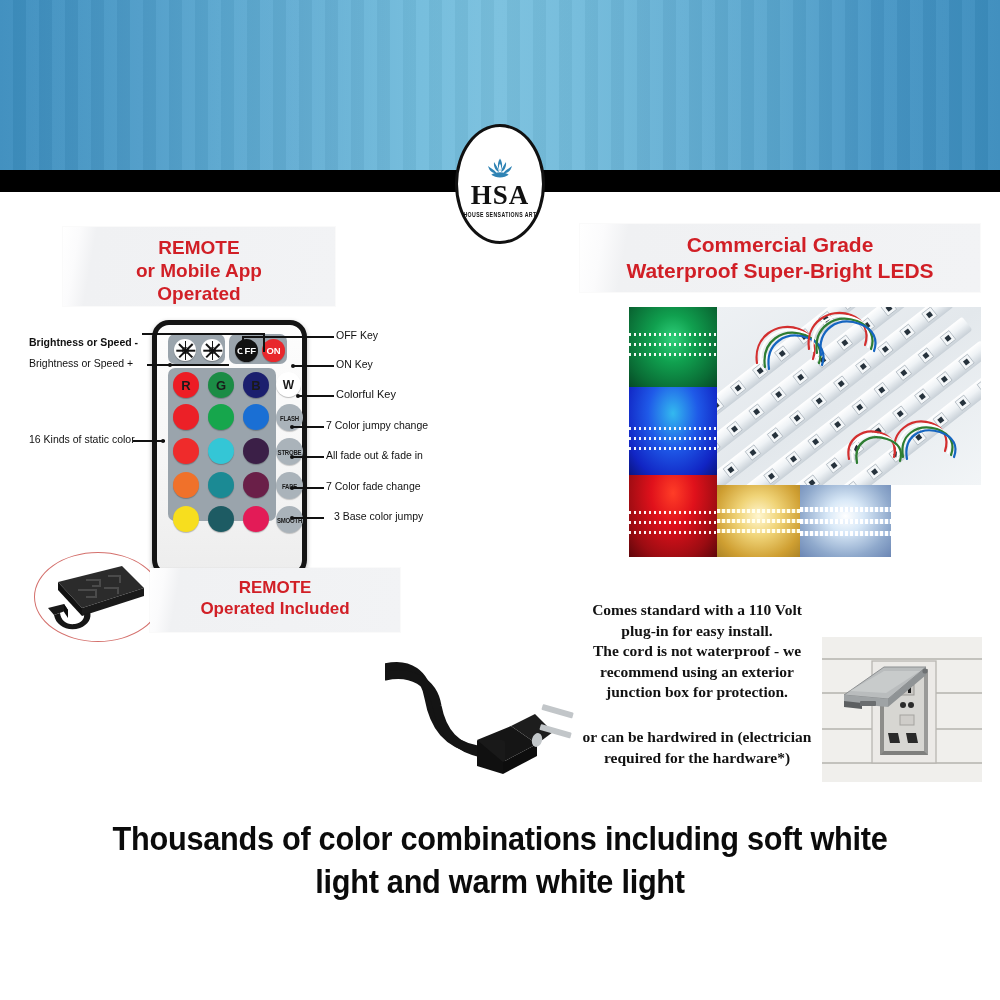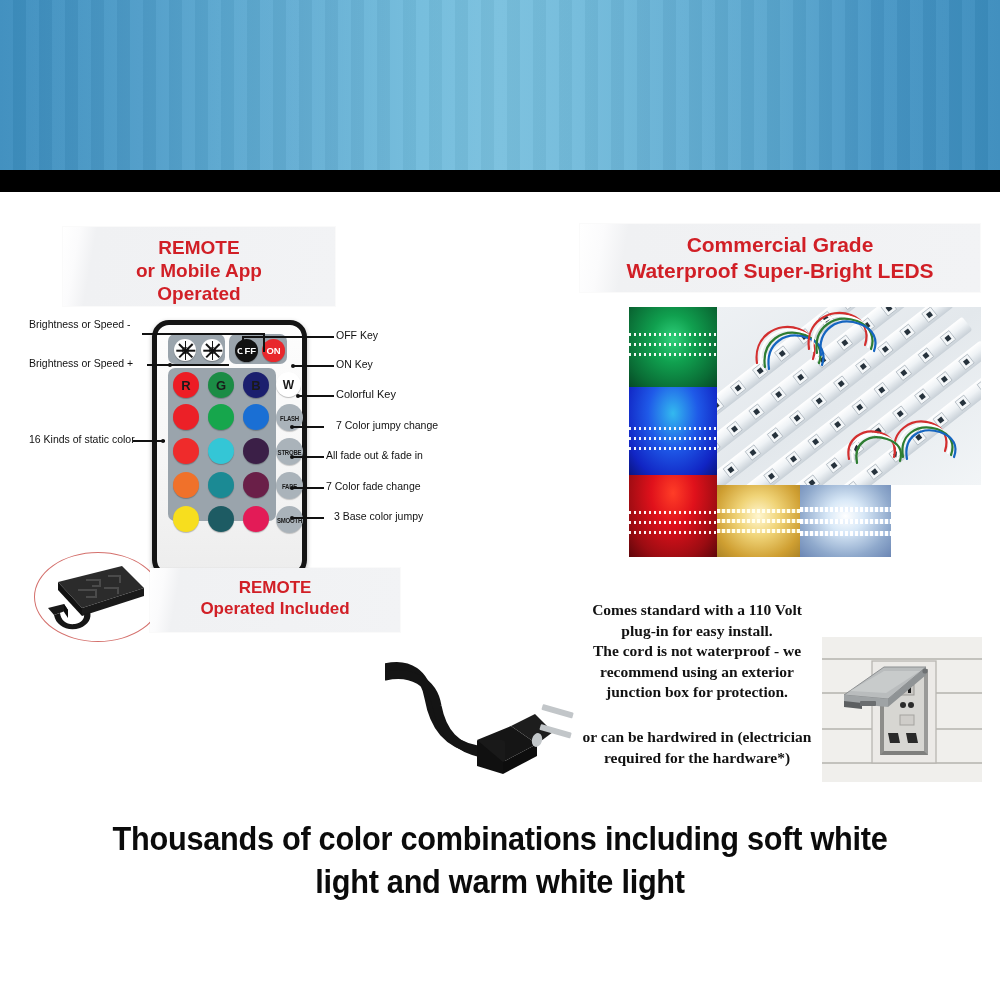--- a/index.html
+++ b/index.html
@@ -95,20 +95,37 @@
   .ellipse-outline{position:absolute;left:0;top:0;width:126px;height:88px;border:1.4px solid #d4706c;border-radius:50%;}
 </style>
 </head>
 <body>
 
 <div id="page">
 
   <div class="banner"></div>
   <div class="blackbar"></div>
 
+  <div class="logo-wrap">
+    <div class="logo-oval">
+      <svg class="logo-lotus" viewBox="0 0 64 46">
+        <g fill="#2f83b4">
+          <path d="M32 4c-3 5-4.2 9.5-4.2 13.6 0 4.6 1.8 8.4 4.2 11.4 2.4-3 4.2-6.8 4.2-11.4C36.2 13.5 35 9 32 4z"></path>
+          <path d="M32 14c-1.6 3-2.3 5.6-2.3 8 0 2.8 1 5 2.3 6.8 1.3-1.8 2.3-4 2.3-6.8 0-2.4-.7-5-2.3-8z" fill="#fff"></path>
+          <path d="M20 11c-.6 5.3.3 9.6 2.1 12.9 1.9 3.5 4.8 5.8 7.7 7.1-.3-3.5-1.5-7-3.7-10.2C24.2 18 22.4 14.6 20 11z"></path>
+          <path d="M44 11c-2.4 3.6-4.2 7-6.1 9.8-2.2 3.2-3.4 6.7-3.7 10.2 2.9-1.3 5.8-3.6 7.7-7.1C43.7 20.6 44.6 16.3 44 11z"></path>
+          <path d="M8 19c1.3 5.4 3.8 9 7 11.3 3.3 2.4 7 3.2 10.3 3.2-1.9-3-4.6-5.7-8-7.8C14.2 23.8 11.3 21.6 8 19z"></path>
+          <path d="M56 19c-3.3 2.6-6.2 4.8-9.3 6.7-3.4 2.1-6.1 4.8-8 7.8 3.3 0 7-.8 10.3-3.2C52.2 28 54.7 24.4 56 19z"></path>
+          <path d="M32 31.5c-7.5 0-13.6 2.2-17.4 5.2 4.3 3.3 10.6 5.3 17.4 5.3s13.1-2 17.4-5.3c-3.8-3-9.9-5.2-17.4-5.2z"></path>
+        </g>
+      </svg>
+      <div class="logo-hsa">HSA</div>
+      <div class="logo-sub">HOUSE SENSATIONS ART</div>
+    </div>
+  </div>
 
   <div class="panel" id="panel-left">
     <div class="panel-title">
       <div>REMOTE</div>
       <div>or Mobile App</div>
       <div>Operated</div>
     </div>
   </div>
 
   <div class="panel" id="panel-right">
@@ -184,21 +201,21 @@
       <span>STROBE</span>
     </div>
     <div class="fnbtn" style="left:119px;top:147px;">
       <span>FADE</span>
     </div>
     <div class="fnbtn" style="left:119px;top:181px;">
       <span>SMOOTH</span>
     </div>
   </div>
 
-  <div class="callout" style="left:29px;top:318px;">Brightness or Speed -</div>
+  <div class="callout" style="left:29px;top:336px;font-weight:bold;">Brightness or Speed -</div>
   <div class="lead" style="left:142px;top:333px;width:122px;"></div>
   <div class="leadv" style="left:263px;top:333px;height:19px;"></div>
 
   <div class="callout" style="left:29px;top:357px;">Brightness or Speed +</div>
   <div class="lead" style="left:147px;top:364px;width:82px;"></div>
   <div class="dot" style="left:168px;top:362.5px;"></div>
 
   <div class="callout" style="left:29px;top:433px;">16 Kinds of static color</div>
   <div class="lead" style="left:133px;top:440px;width:32px;"></div>
   <div class="dot" style="left:161px;top:438.5px;"></div>
@@ -208,21 +225,21 @@
   <div class="leadv" style="left:242px;top:336px;height:17px;"></div>
 
   <div class="callout" style="left:336px;top:358px;">ON Key</div>
   <div class="lead" style="left:293px;top:365px;width:41px;"></div>
   <div class="dot" style="left:291px;top:363.5px;"></div>
 
   <div class="callout" style="left:336px;top:388px;font-size:11px;">Colorful Key</div>
   <div class="lead" style="left:298px;top:395px;width:36px;"></div>
   <div class="dot" style="left:296px;top:393.5px;"></div>
 
-  <div class="callout" style="left:336px;top:419px;">7 Color jumpy change</div>
+  <div class="callout" style="left:326px;top:419px;">7 Color jumpy change</div>
   <div class="lead" style="left:292px;top:426px;width:32px;"></div>
   <div class="dot" style="left:290px;top:424.5px;"></div>
 
   <div class="callout" style="left:326px;top:449px;">All fade out &amp; fade in</div>
   <div class="lead" style="left:292px;top:456px;width:32px;"></div>
   <div class="dot" style="left:290px;top:454.5px;"></div>
 
   <div class="callout" style="left:326px;top:480px;">7 Color fade change</div>
   <div class="lead" style="left:292px;top:487px;width:32px;"></div>
   <div class="dot" style="left:290px;top:485.5px;"></div>

